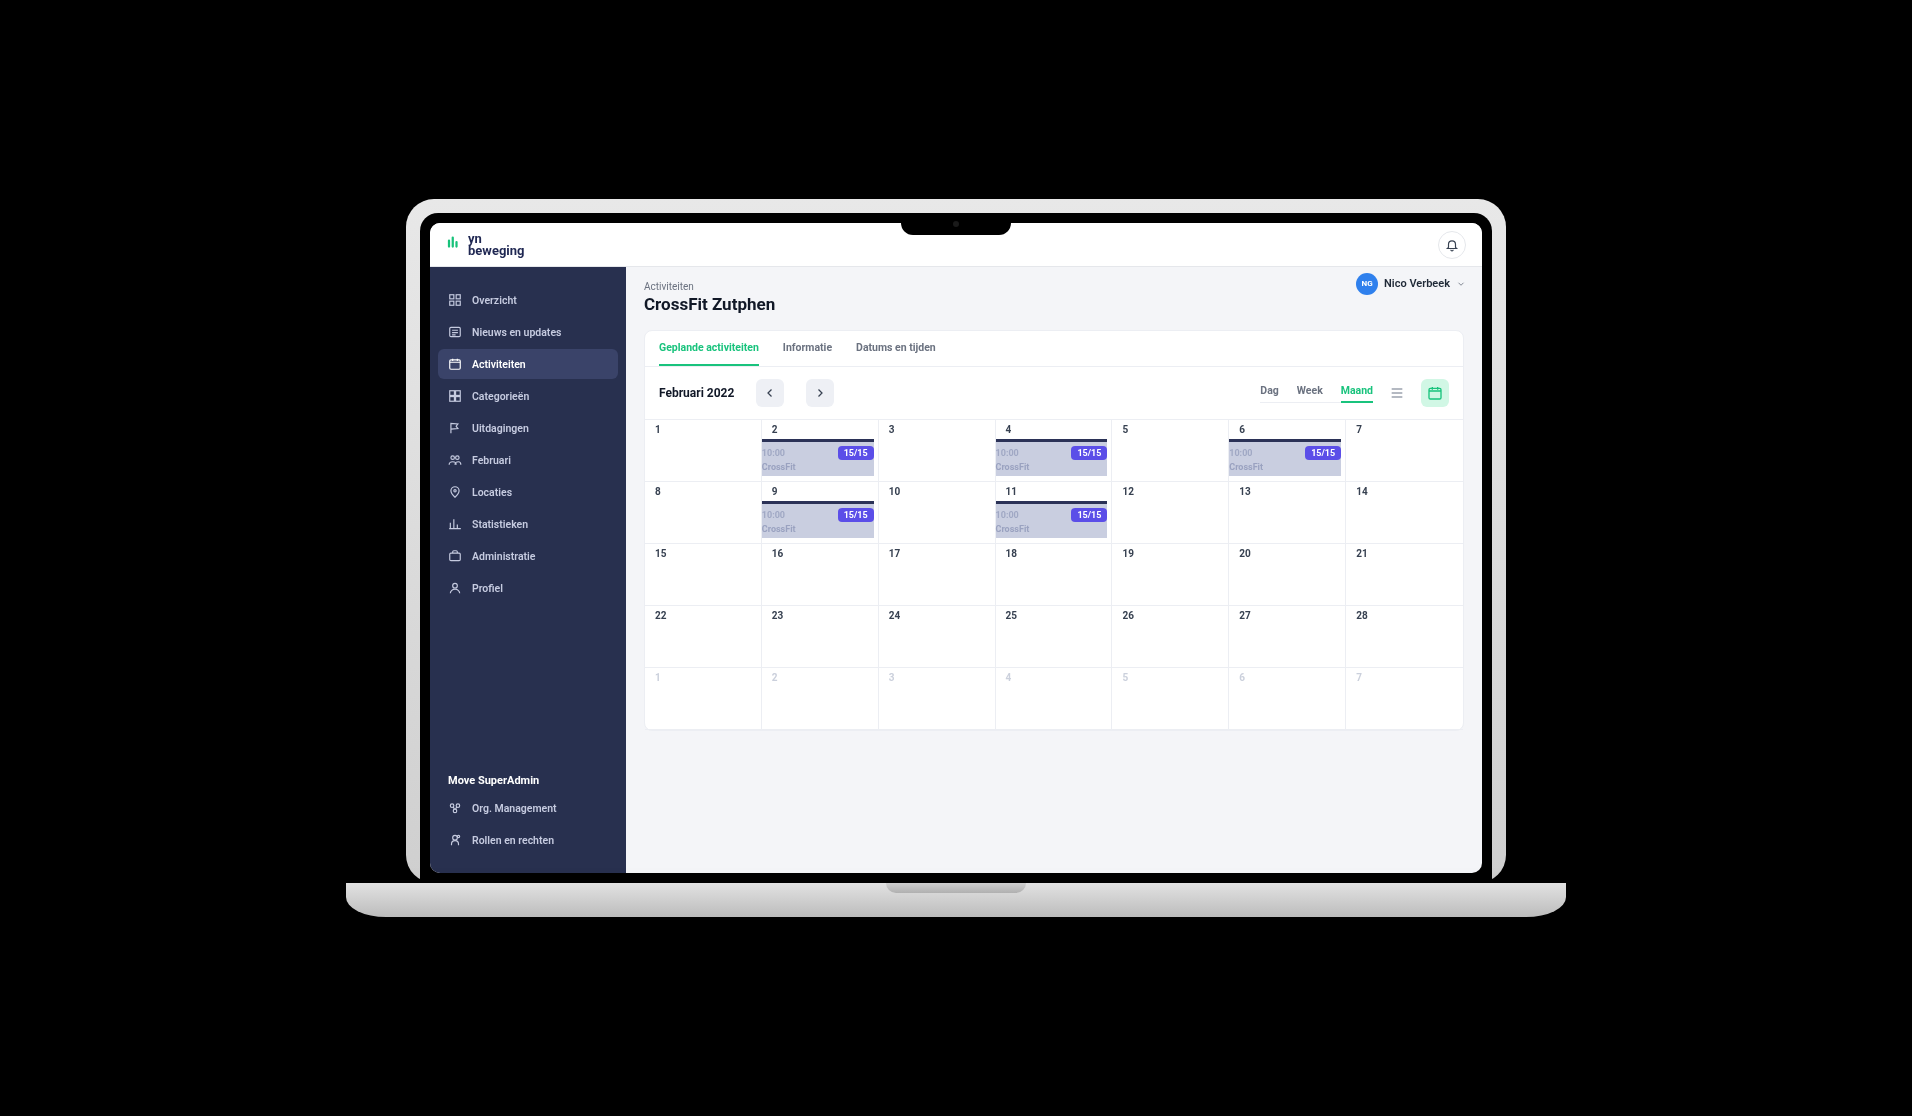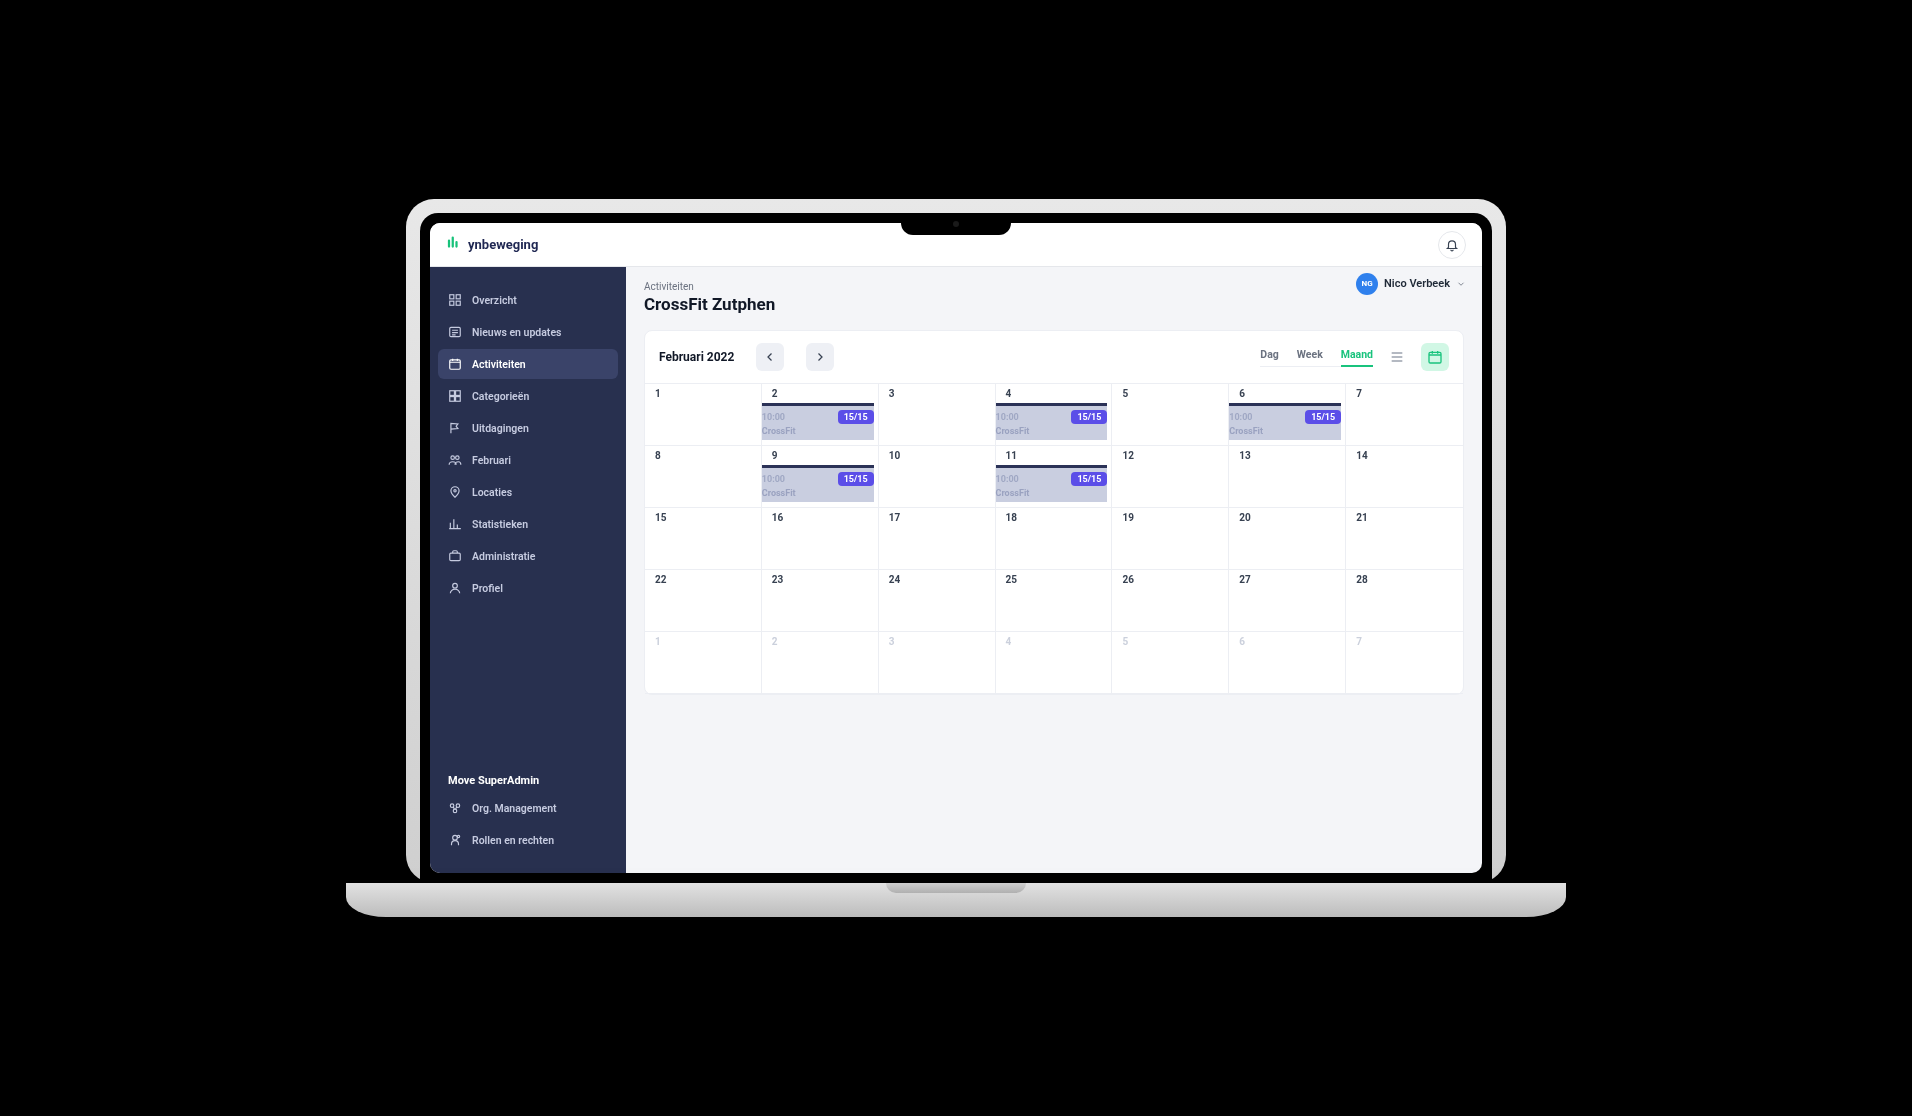--- a/index.html
+++ b/index.html
@@ -52,21 +52,21 @@
   background: #fff;
   border-bottom: 1px solid #e5e7eb;
   height: 44px;
   display: flex;
   align-items: center;
   justify-content: space-between;
   padding: 0 16px;
 }
 .logo-box { display:flex; align-items:center; gap:4px; }
 .logo-mark { color:#2ecc71; font-weight:bold; font-size:16px; display:flex; }
-.logo-text { display:flex; flex-direction:row; line-height:0.9; font-weight:700; color:#1f2752; font-size:13px; }
+.logo-text { display:flex; flex-direction:column; line-height:0.9; font-weight:700; color:#1f2752; font-size:13px; }
 .topbar-right { display:flex; align-items:flex-end; gap:14px;flex-direction:column; }
 .org-switch { display:flex; align-items:center; gap:6px; cursor:pointer; font-weight:600; color:#1f2937;}
 .avatar-img { width:22px; height:22px; border-radius:50%; background: radial-gradient(circle at 30% 30%, #d9a066, #8b5a2b); }
 .bell-wrap { width:28px; height:28px; border:1px solid #e5e7eb; border-radius:50%; display:flex; align-items:center; justify-content:center; cursor:pointer; }
 .user-switch { display:flex; align-items:center; gap:6px; cursor:pointer; font-weight:600; color:#1f2937;}
 .user-badge { width:22px; height:22px; border-radius:50%; background:#2f80ed; color:#fff; font-size:8px; font-weight:700; display:flex; align-items:center; justify-content:center; }
 
 .body-row { flex:1; display:flex; min-height:0; }
 
 .sidebar {
@@ -321,20 +321,25 @@
                 </span>
                 <span>Rollen en rechten</span>
               </div>
             </div>
 
           <div class="main">
             <div class="breadcrumb">Activiteiten</div>
             <div class="page-title">CrossFit Zutphen</div>
 
             <div class="card">
+              <div class="tabs-row" id="card-tabs">
+                  <div class="tab active">Geplande activiteiten</div>
+                  <div class="tab">Informatie</div>
+                  <div class="tab">Datums en tijden</div>
+                </div>
 
               <div class="toolbar">
                 <div class="month-nav">
                   <span class="month-label">Februari 2022</span>
                   <div class="nav-btn">
                     <svg viewBox="0 0 24 24">
                         <path d="M15 5l-7 7 7 7"></path>
                       </svg>
                   </div>
                   <div class="nav-btn">

